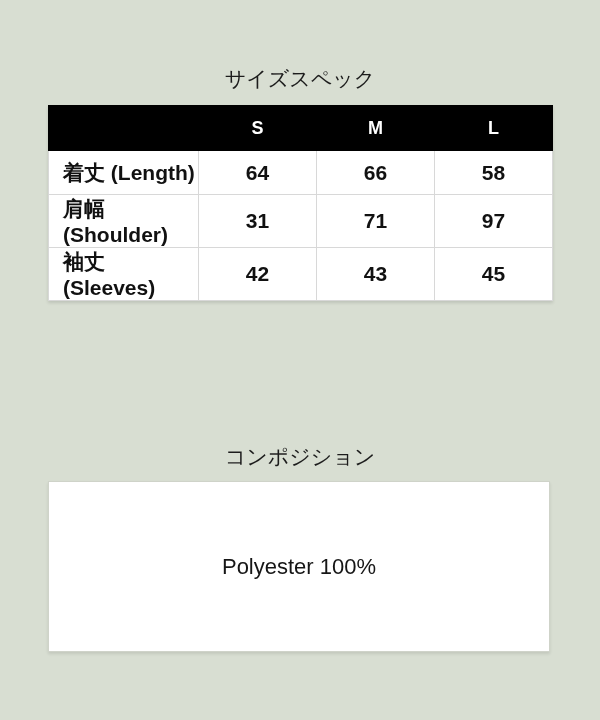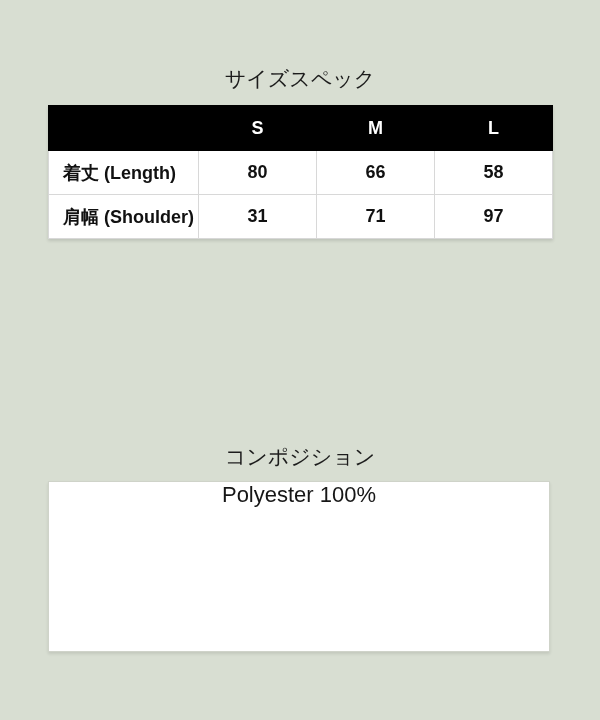--- a/index.html
+++ b/index.html
@@ -51,21 +51,21 @@
     font-size: 18px;
     font-weight: bold;
     height: 44px;
     text-align: center;
     border: 1px solid #000000;
     padding: 0;
   }
   table.size-table td {
     background: #ffffff;
     color: #111111;
-    font-size: 18px;
+    font-size: 21px;
     font-weight: bold;
     height: 43px;
     text-align: center;
     border: 1px solid #d8d8d8;
     padding: 0;
   }
   table.size-table td.row-label {
     text-align: left;
     padding-left: 14px;
   }
@@ -73,20 +73,21 @@
   .comp-box {
     position: absolute;
     top: 481px;
     left: 48px;
     width: 500px;
     height: 169px;
     background: #ffffff;
     border: 1px solid #cfd3c9;
     box-shadow: 0 2px 3px rgba(0,0,0,0.10);
     display: flex;
+    align-items: center;
     justify-content: center;
   }
   .comp-text {
     font-size: 22px;
     font-weight: 400;
     color: #161616;
   }
 </style>
 </head>
 <body>
@@ -106,29 +107,35 @@
       <tr>
         <th></th>
         <th>S</th>
         <th>M</th>
         <th>L</th>
       </tr>
     </thead>
     <tbody>
       <tr>
         <td class="row-label">着丈 (Length)</td>
-        <td>80</td>
+        <td>64</td>
         <td>66</td>
         <td>58</td>
       </tr>
       <tr>
         <td class="row-label">肩幅 (Shoulder)</td>
         <td>31</td>
         <td>71</td>
         <td>97</td>
+      </tr>
+      <tr>
+        <td class="row-label">袖丈 (Sleeves)</td>
+        <td>42</td>
+        <td>43</td>
+        <td>45</td>
       </tr>
     </tbody>
   </table>
 
   <h2 class="section-title comp-title">コンポジション</h2>
 
   <div class="comp-box">
     <span class="comp-text">Polyester 100%</span>
   </div>
 

